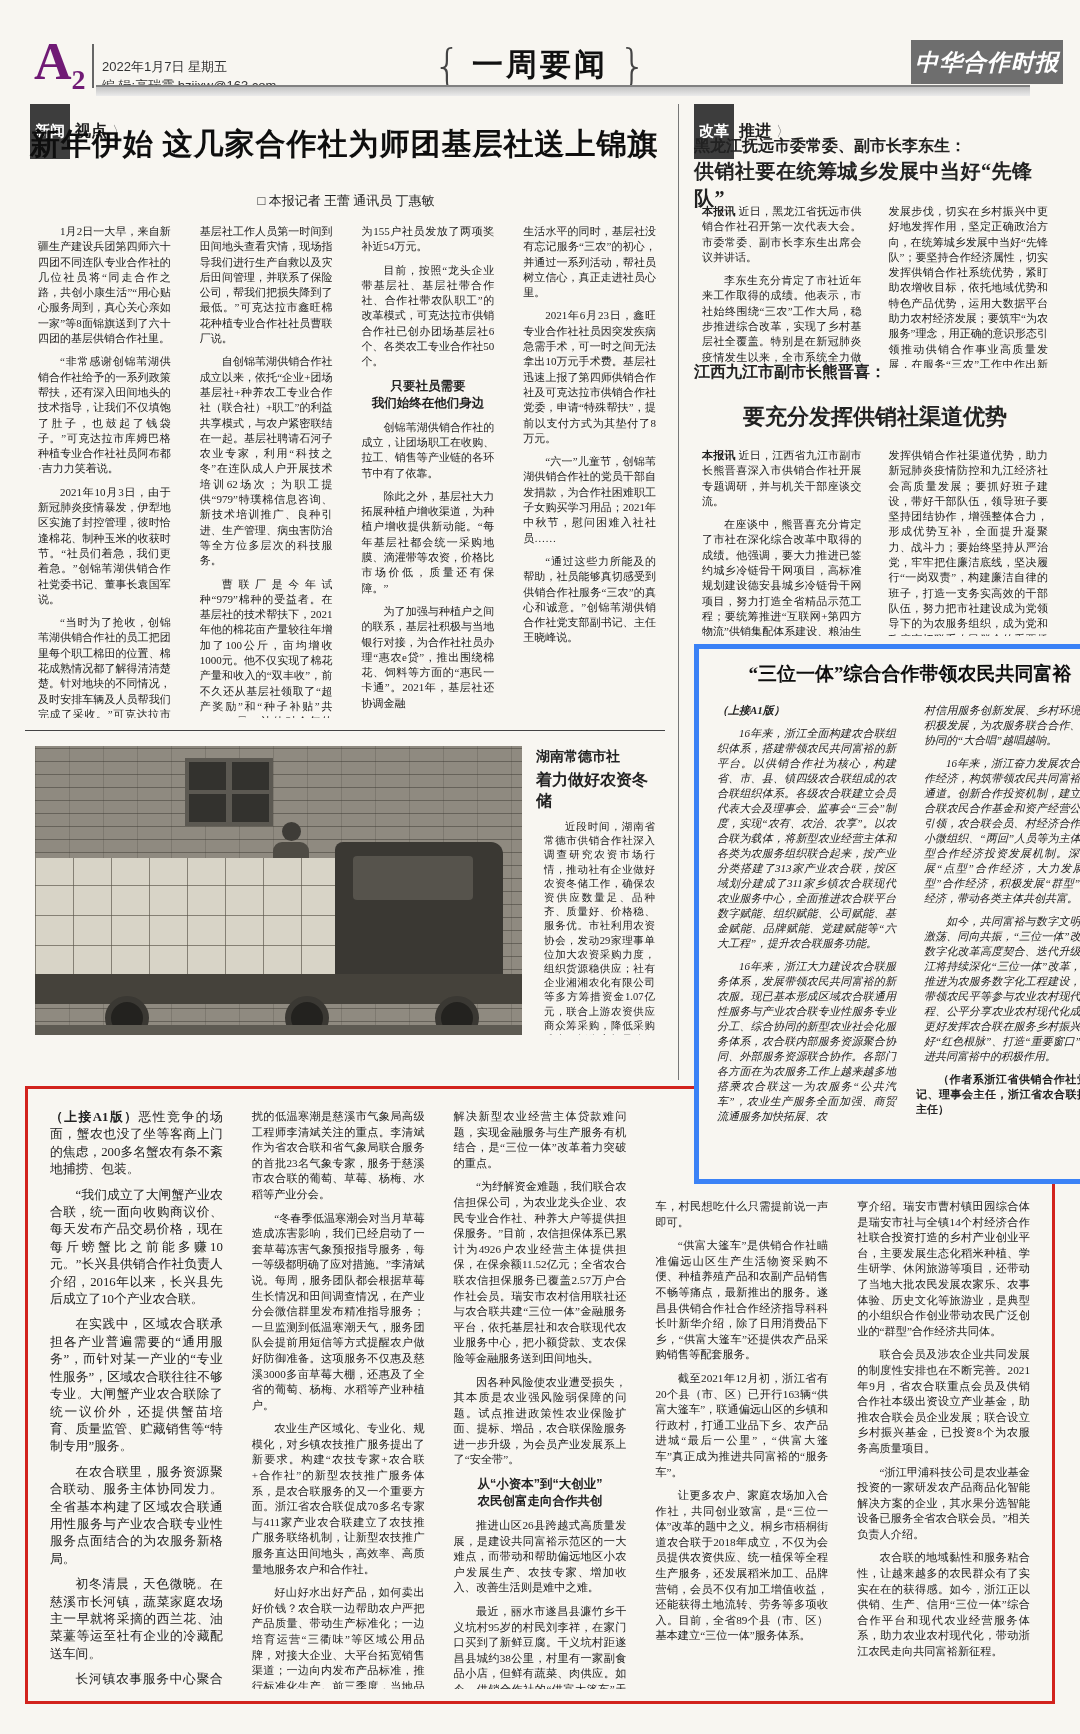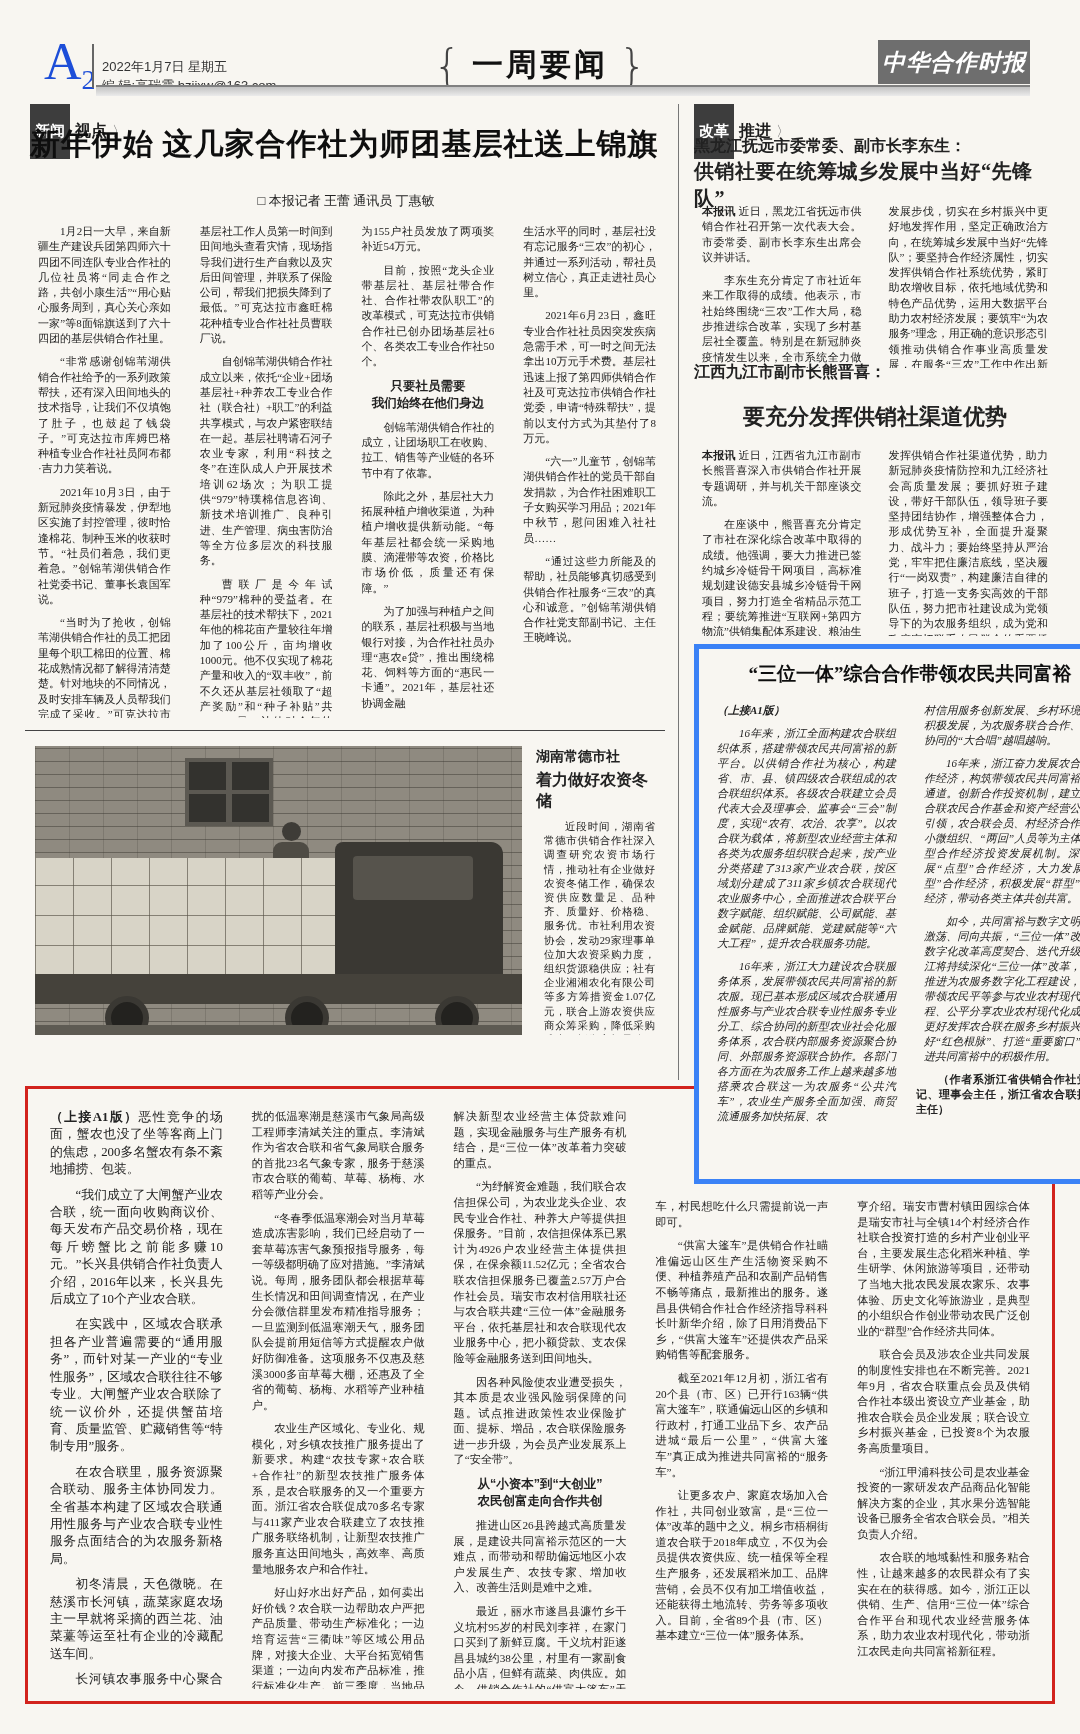--- a/index.html
+++ b/index.html
@@ -1,33 +1,33 @@
 <!DOCTYPE html>
 <html><head>
 <meta charset="utf-8">
 <style>
   html,body{margin:0;padding:0;background:#e8e6e0;}
   .canvas{position:relative;width:1080px;height:1734px;margin:0 auto;background:#f8f6f1;
           font-family:"Liberation Serif","DejaVu Serif",serif;color:#222;overflow:hidden;}
   .abs{position:absolute;}
 
   
-  .pageno{left:44px;top:38px;color:#1d4ed8;font-family:"Liberation Serif",serif;font-weight:normal;}
+  .pageno{left:34px;top:38px;color:#701a75;font-family:"Liberation Serif",serif;font-weight:bold;}
   .pageno .big{font-size:52px;line-height:48px;}
   .pageno .sub{font-size:28px;vertical-align:-10px;}
   .hdr-rule{left:92px;top:44px;width:2px;height:44px;background:#666;}
   .hdr-date{left:102px;top:57px;font-size:13px;line-height:19px;color:#333;
             font-family:"Liberation Sans",sans-serif;}
   .hdr-bar{left:96px;top:85px;width:934px;height:9px;background:linear-gradient(#c3c3c3,#ebebeb);
            border-top:2px solid #808080;}
   .hdr-title{left:400px;top:40px;width:280px;text-align:center;font-size:31px;font-weight:900;
              letter-spacing:3px;color:#111;}
   .hdr-title .brace{font-weight:200;font-size:44px;color:#444;vertical-align:-6px;letter-spacing:0;
                     font-family:"DejaVu Sans",sans-serif;}
-  .masthead{left:878px;top:40px;width:152px;height:44px;background:#6e6e6e;color:#fff;
+  .masthead{left:911px;top:40px;width:152px;height:44px;background:#6e6e6e;color:#fff;
             display:flex;align-items:center;justify-content:center;font-size:23px;font-weight:bold;
             font-style:italic;letter-spacing:1px;}
 
   
   .kicker{display:flex;align-items:center;gap:5px;font-family:"Liberation Sans",sans-serif;}
   .kicker .k1{background:#3d3d3d;color:#fff;font-size:15px;font-weight:bold;padding:18px 5px;}
   .kicker .k2{font-size:16px;font-weight:bold;color:#1c1c1c;}
   .kicker .karr{color:#777;font-size:14px;}
 
   

